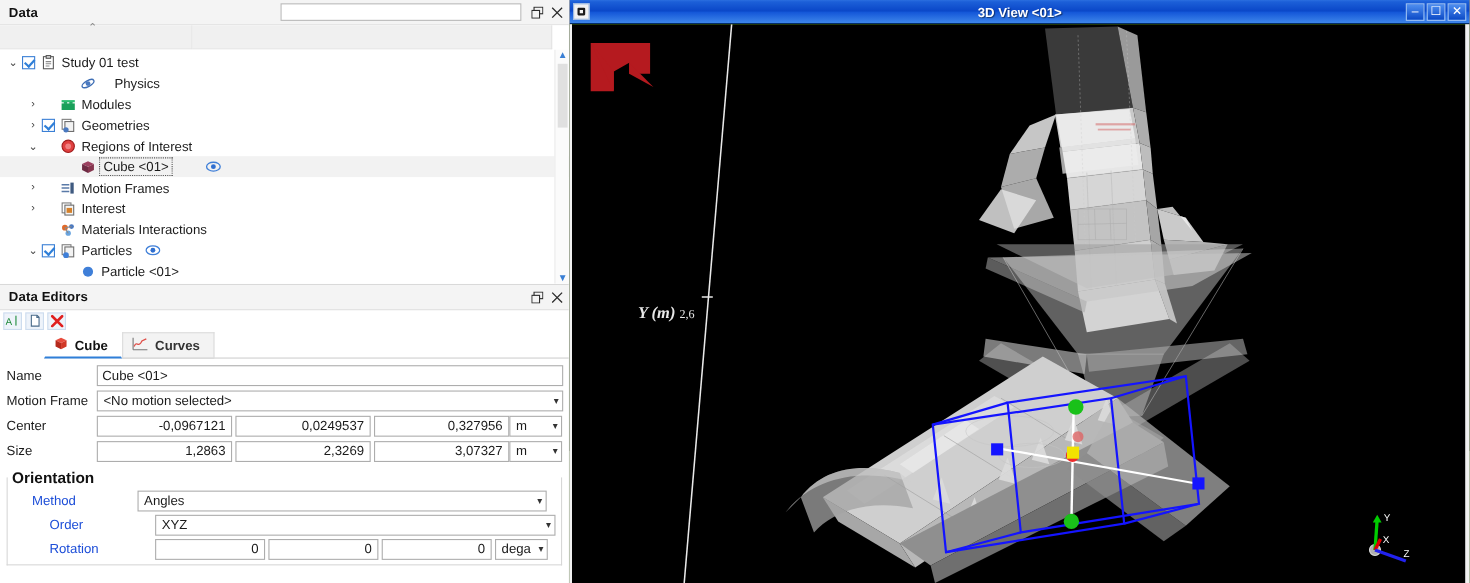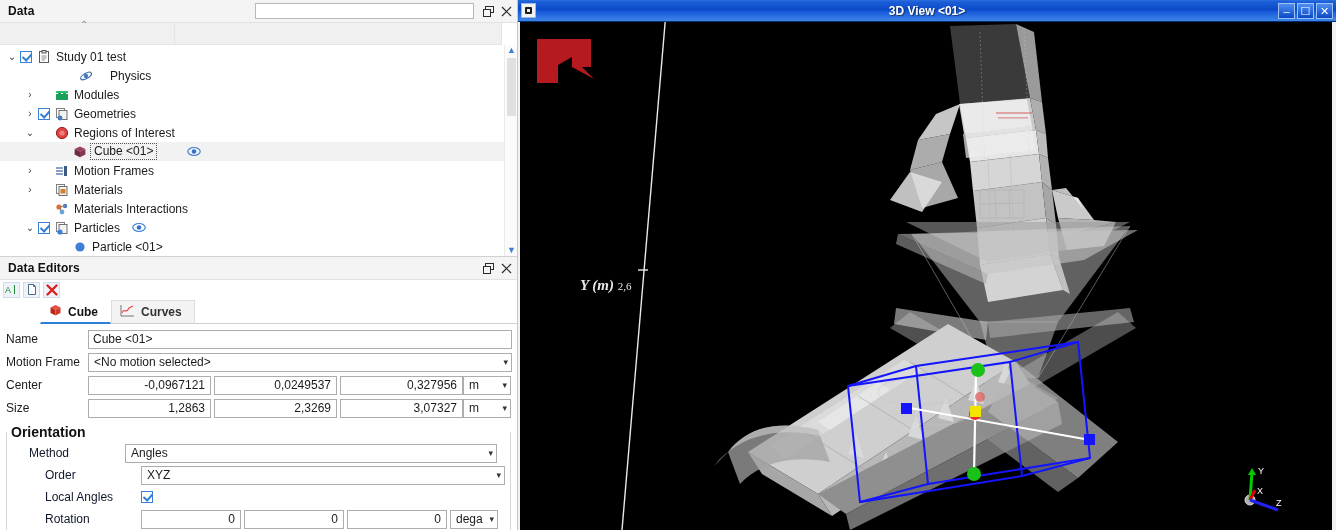--- a/index.html
+++ b/index.html
@@ -167,21 +167,21 @@
 
   fieldset.orient {
     margin: 4px 6px 0 6px; padding: 2px 4px 3px 4px;
     border: 1px solid #d7d7d7; border-top: none;
     position: relative;
   }
   fieldset.orient legend {
     font-weight: bold; font-size: 14px; padding: 0 4px 0 0; color: #111;
   }
   .orow { display: flex; align-items: center; height: 22px; }
-  .olabel { font-size: 12px; color: #0f172a; }
+  .olabel { font-size: 12px; color: #1d4ed8; }
   .olabel.l1 { width: 114px; flex: 0 0 114px; padding-left: 18px; }
   .olabel.l2 { width: 130px; flex: 0 0 130px; padding-left: 34px; }
   .osel-a { width: 372px; }
   .osel-b { width: 364px; }
   .cbx2 {
     width: 12px; height: 12px; border: 1px solid #3a7fd5; background: #fff;
     position: relative;
   }
   .cbx2::after {
     content: ""; position: absolute; left: 3px; top: 0px;
@@ -276,21 +276,21 @@
                 <svg width="14" height="14" viewBox="0 0 14 14">
                   <rect x="2.5" y="1.5" width="9" height="11" fill="#fff" stroke="#5a5a5a"></rect>
                   <rect x="5" y="0.5" width="4" height="2.5" fill="#d8d8d8" stroke="#5a5a5a"></rect>
                   <line x1="4.5" y1="6" x2="9.5" y2="6" stroke="#8a8a8a"></line>
                   <line x1="4.5" y1="8" x2="9.5" y2="8" stroke="#8a8a8a"></line>
                   <line x1="4.5" y1="10" x2="8" y2="10" stroke="#8a8a8a"></line>
                 </svg>
               </span>
               <span class="tlabel">Study 01 test</span>
             </div>
-            <div class="trow" style="padding-left: 22px; gap: 12px;">
+            <div class="trow" style="padding-left: 16px; gap: 12px;">
               <span class="twist none">&nbsp;</span>
               <span class="cbx hidden-box"></span>
               <span class="ticon">
                 <svg width="14" height="14" viewBox="0 0 14 14">
                   <ellipse cx="7" cy="7" rx="6" ry="2.6" fill="none" stroke="#3f6fb5" stroke-width="1.2" transform="rotate(-30 7 7)"></ellipse>
                   <circle cx="7" cy="7" r="2.2" fill="#4a79c0"></circle>
                 </svg>
               </span>
               <span class="tlabel">Physics</span>
             </div>
@@ -364,21 +364,21 @@
             <div class="trow" style="padding-left: 22px;">
               <span class="twist">›</span>
               <span class="cbx hidden-box"></span>
               <span class="ticon">
                 <svg width="14" height="14" viewBox="0 0 14 14">
                   <rect x="1.5" y="1.5" width="8" height="9" fill="#fff" stroke="#7f7f7f"></rect>
                   <rect x="4" y="3.5" width="8" height="9" fill="#f4f4f4" stroke="#6f6f6f"></rect>
                   <rect x="5.5" y="6" width="5" height="4.5" fill="#d4802a"></rect>
                 </svg>
               </span>
-              <span class="tlabel">Materials</span>
+              <span class="tlabel">Interest</span>
             </div>
             <div class="trow" style="padding-left: 22px;">
               <span class="twist none">&nbsp;</span>
               <span class="cbx hidden-box"></span>
               <span class="ticon">
                 <svg width="14" height="14" viewBox="0 0 14 14">
                   <circle cx="4" cy="5" r="2.6" fill="#e06a2a"></circle>
                   <circle cx="10" cy="4" r="2.2" fill="#4a79c0"></circle>
                   <circle cx="7" cy="10" r="2.4" fill="#6aa5e0"></circle>
                   <line x1="4" y1="5" x2="10" y2="4" stroke="#8a8a8a"></line>
@@ -534,24 +534,20 @@
         </div>
 
         <div class="orow">
           <span class="olabel l2">Order</span>
           <div class="fselect osel-b">
             <span>XYZ</span>
             <span class="caret">▾</span>
           </div>
         </div>
 
-        <div class="orow">
-          <span class="olabel l2">Local Angles</span>
-          <span class="cbx2"></span>
-        </div>
 
         <div class="orow">
           <span class="olabel l2">Rotation</span>
           <input class="finput num rot-in" id="rot-x" value="0" style="">
           <input class="finput num rot-in gap2" id="rot-y" value="0" style="">
           <input class="finput num rot-in gap2" id="rot-z" value="0" style="">
           <div class="fselect w-unit gap2">
             <span>dega</span>
             <span class="caret">▾</span>
           </div>

